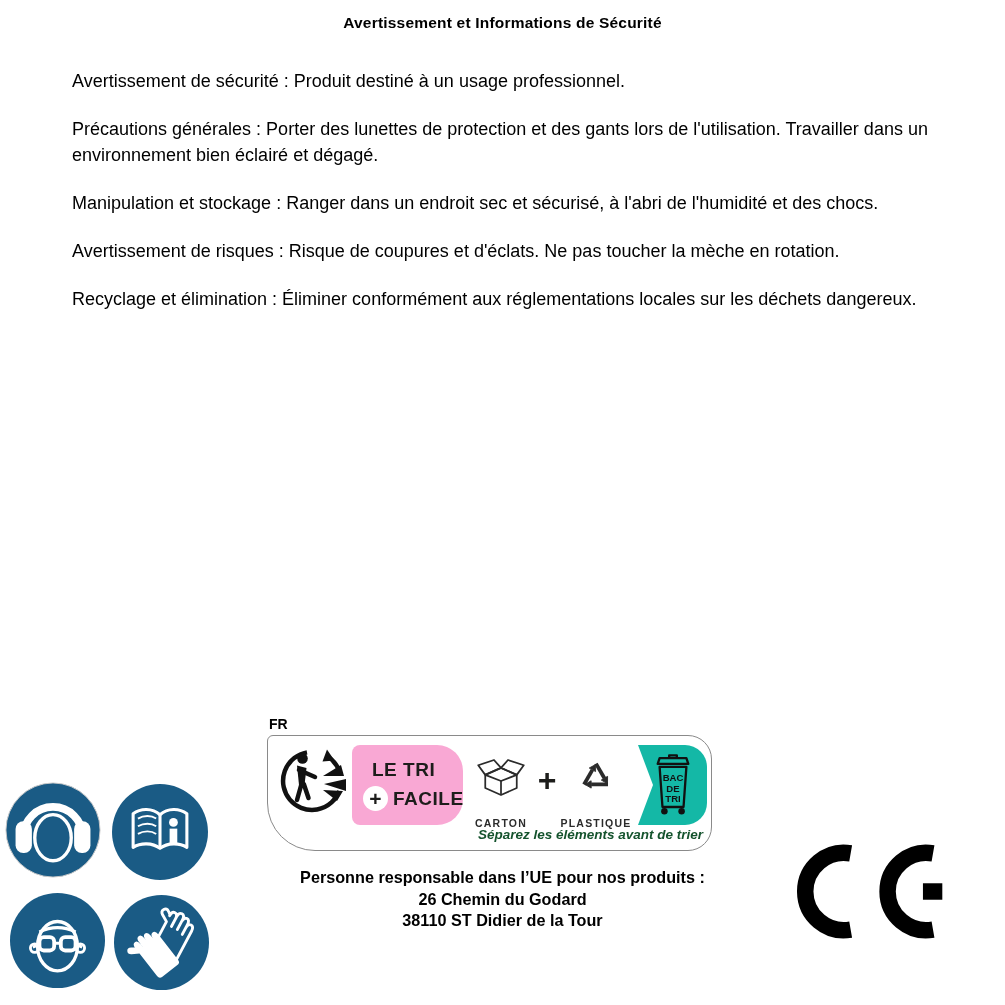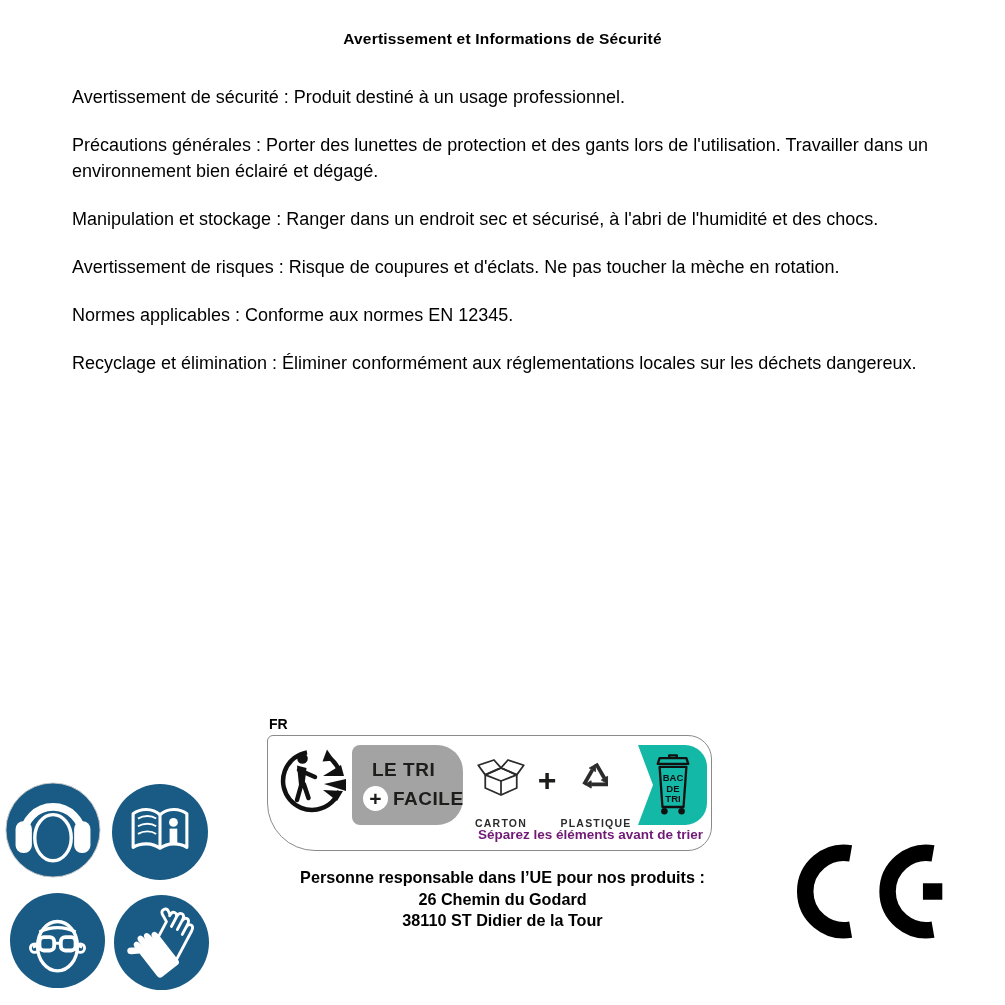--- a/index.html
+++ b/index.html
@@ -3,40 +3,40 @@
 <meta charset="utf-8">
 <style>
   html,body{margin:0;padding:0;}
   body{
     width:1005px;height:1005px;position:relative;overflow:hidden;
     background:#ffffff;color:#000;
     font-family:"Liberation Sans", sans-serif;
   }
   
   h1.doc-title{
-    margin:30px 0 0 0;text-align:center;
+    margin:14px 0 0 0;text-align:center;
     font-size:15.5px;font-weight:bold;letter-spacing:.2px;
   }
   .paragraphs{margin:36px 0 8px 72px;width:885px;}
   .paragraphs p{
     margin:0 0 22px 0;font-size:18px;line-height:26px;font-weight:400;
   }
   
   .picto{position:absolute;}
   
   .fr-label{position:absolute;left:269px;top:716px;font-size:14px;font-weight:bold;}
   .infotri{
     position:absolute;left:267px;top:735px;width:445px;height:116px;
     border:1.5px solid #8a8a8a;border-radius:6px 24px 24px 48px;
     box-sizing:border-box;background:#fff;
   }
   .triman{position:absolute;left:10px;top:8px;}
   .band-left{
     position:absolute;left:84px;top:9px;width:111px;height:80px;
-    background:#a3a3a3;border-radius:8px 26px 26px 8px;z-index:2;
+    background:#f9a8d4;border-radius:8px 26px 26px 8px;z-index:2;
   }
   .band-left .l1{position:absolute;left:20px;top:14px;font-size:19px;font-weight:bold;color:#1d1d1b;letter-spacing:.5px;}
   .plus-circle{
     position:absolute;left:11px;top:41px;width:25px;height:25px;border-radius:50%;
     background:#fff;color:#1d1d1b;font-size:21px;font-weight:bold;
     display:flex;align-items:center;justify-content:center;line-height:1;
   }
   .band-left .l2{position:absolute;left:41px;top:43px;font-size:19px;font-weight:bold;color:#1d1d1b;letter-spacing:.5px;}
   .mat{position:absolute;text-align:center;}
   .mat .mat-label{font-size:10.5px;font-weight:bold;color:#2b2b2b;letter-spacing:1.2px;margin-top:11px;}
@@ -46,41 +46,40 @@
   .band-right{
     position:absolute;left:370px;top:9px;width:69px;height:80px;
     background:#14b8a6;border-radius:0 22px 22px 0;overflow:hidden;
   }
   .band-right .wedge{
     position:absolute;left:0;top:0;width:15px;height:100%;background:#fff;
     -webkit-clip-path:polygon(0 0,100% 50%,0 100%);clip-path:polygon(0 0,100% 50%,0 100%);
   }
   .band-right svg{position:absolute;left:13px;top:6px;}
   .tagline{
-    position:absolute;right:8px;top:91px;font-size:13.5px;font-weight:bold;color:#701a75;
+    position:absolute;right:8px;top:91px;font-size:13.5px;font-weight:bold;font-style:italic;color:#14532d;
   }
   
   .responsible{
     position:absolute;left:0;top:867px;width:1005px;text-align:center;
     font-size:16.2px;font-weight:bold;line-height:21.5px;
   }
   
   .ce-mark{position:absolute;left:797px;top:843px;}
 </style>
 </head>
 <body>
 
 <h1 class="doc-title">Avertissement et Informations de Sécurité</h1>
 
 <section class="paragraphs">
   <p>Avertissement de sécurité : Produit destiné à un usage professionnel.</p>
   <p>Précautions générales : Porter des lunettes de protection et des gants lors de l'utilisation. Travailler dans un environnement bien éclairé et dégagé.</p>
   <p>Manipulation et stockage : Ranger dans un endroit sec et sécurisé, à l'abri de l'humidité et des chocs.</p>
   <p>Avertissement de risques : Risque de coupures et d'éclats. Ne pas toucher la mèche en rotation.</p>
-  <p>Normes applicables : Conforme aux normes EN 12345.</p>
   <p>Recyclage et élimination : Éliminer conformément aux réglementations locales sur les déchets dangereux.</p>
 </section>
 
 <svg class="picto" style="left:5px;top:782px" width="96" height="96" viewBox="0 0 100 100">
   <circle cx="50" cy="50" r="49" fill="#1A5B85" stroke="#c9c9c9" stroke-width="1"></circle>
   <ellipse cx="50" cy="58" rx="19" ry="24" fill="none" stroke="#fff" stroke-width="3.5"></ellipse>
   <path d="M19,57 A31,31 0 1 1 81,57" fill="none" stroke="#fff" stroke-width="8"></path>
   <rect x="11" y="41" width="17" height="33" rx="8" fill="#fff"></rect>
   <rect x="72" y="41" width="17" height="33" rx="8" fill="#fff"></rect>
 </svg>

